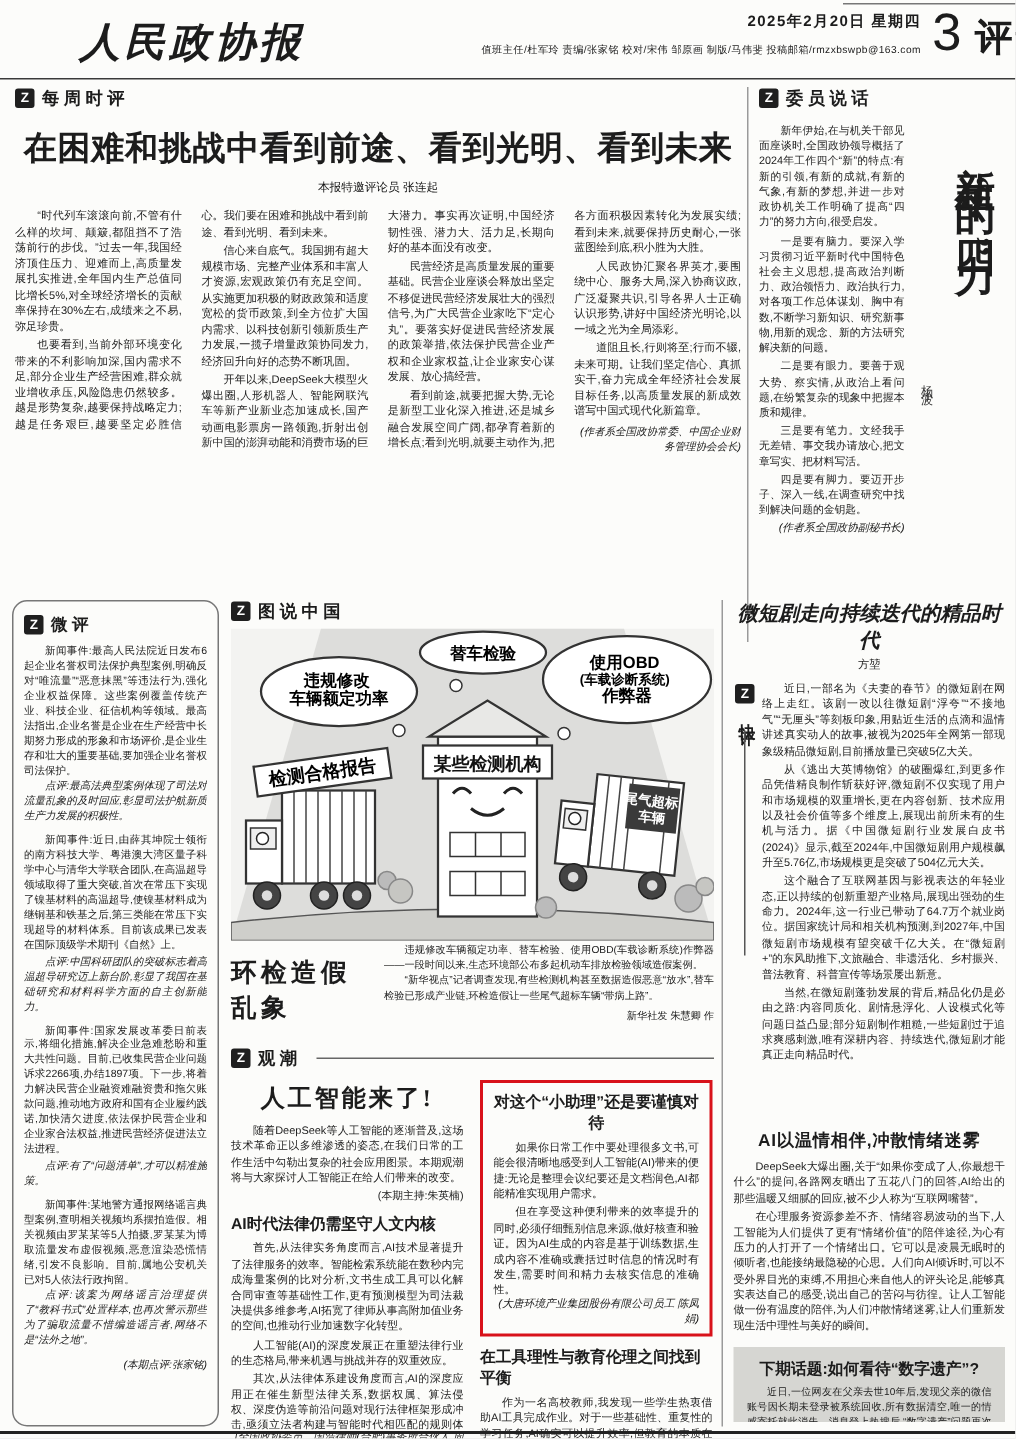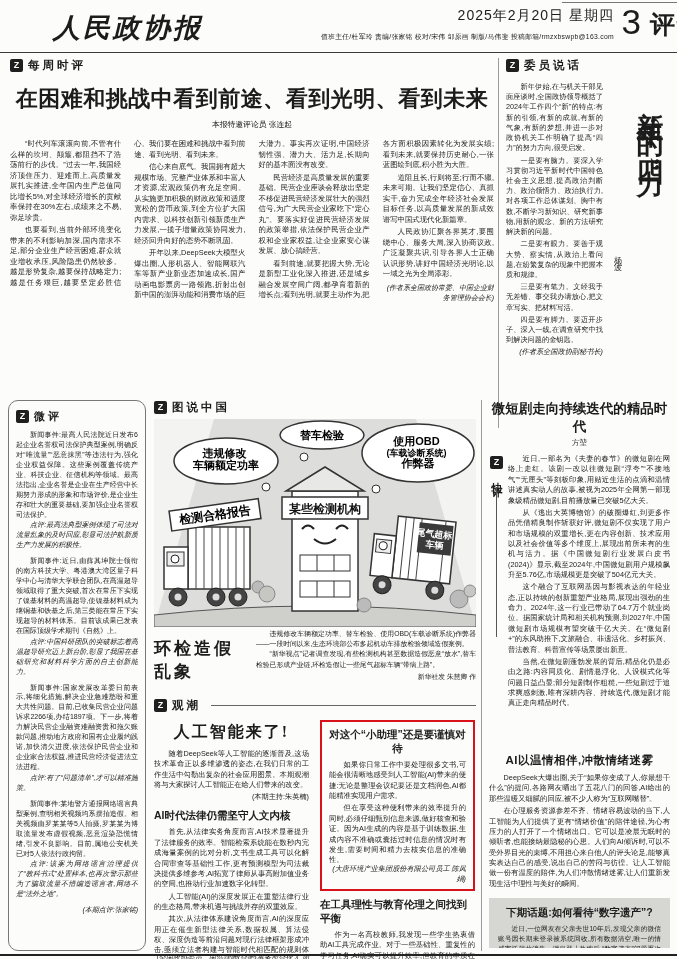--- a/index.html
+++ b/index.html
@@ -5,21 +5,21 @@
   * { margin:0; padding:0; box-sizing:border-box; }
   html,body { background:#e8e8e6; }
   #page { position:relative; width:677px; height:959px; background:#fcfcfa;
           overflow:hidden; font-family:"Liberation Sans",sans-serif; color:#1c1c1c; }
 
   
   .hdr { position:absolute; left:12px; top:4px; width:653px; height:44px;margin-left:41px; }
   .masthead { position:absolute; left:0; top:6px; font-family:"Liberation Serif",serif;
               font-style:italic; font-weight:900; font-size:27px; letter-spacing:3px; }
   .hdr-right { position:absolute; right:92px; top:3px; text-align:right; }
-  .hdr-date { font-size:14px; font-weight:normal; letter-spacing:1px; }
+  .hdr-date { font-size:10px; font-weight:bold; letter-spacing:1px; }
   .hdr-staff { font-size:6.8px; color:#222; margin-top:7px; letter-spacing:.3px; }
   .pageno { position:absolute; right:2px; top:0; display:flex; align-items:flex-start; }
   .pageno .num { font-size:35px; font-weight:400; line-height:1; }
   .pageno .sec { font-size:25px; font-weight:900; margin-left:9px; margin-top:4px; letter-spacing:2px; }
   .hdr-corner { position:absolute; right:-6px; top:-2px; width:150px; height:46px;
                 border-top:1px solid #777; border-right:1px solid #777; border-top-right-radius:16px; }
   .hdr-line { position:absolute; left:0; top:52px; width:677px; border-top:1.5px solid #3a3a3a; }
 
   
   .krow { display:flex; align-items:center; gap:5px; }
@@ -67,21 +67,21 @@
                width:94px; letter-spacing:3px; margin-top:8px; }
   .cap-text { flex:1; }
   .cap-text p { font-size:6.8px; line-height:1.5; text-align:justify; text-indent:2em; }
   .credit { font-size:6.8px; text-align:right; margin-top:2px; }
 
   .vdiv2 { position:absolute; left:481px; top:400px; height:551px; border-left:1px solid #9a9a9a; }
 
   
   .rightcol { position:absolute; left:489px; top:400px; width:181px; height:551px; }
   .sd-title { font-family:"Liberation Serif",serif; font-weight:900; font-size:13.5px;
-              text-align:center; line-height:1.3; }
+              text-align:center; line-height:1.3;font-style:italic; }
   .sd-author { text-align:center; font-size:7.5px; margin:3px 0 6px; }
   .sd-wrap { position:relative; padding-left:19px; }
   .sd-vlabel { position:absolute; left:0; top:2px; width:15px; display:flex; flex-direction:column; align-items:center; }
   .sd-vlabel .vtxt { writing-mode:vertical-rl; font-weight:bold; font-size:11px; letter-spacing:4px; margin-top:4px; }
   .sd-vlabel .vline { width:0; border-left:1px solid #555; height:150px; margin-top:6px; }
   .sd-body { height:290px; overflow:hidden; }
   .ai-title { font-weight:900; font-size:11.5px; text-align:center; margin:9px 0 5px; letter-spacing:.5px; }
   .ai-body { height:118px; overflow:hidden; }
   .next-box { background:#d6d6d2; padding:8px 9px 6px; margin-top:7px; height:50px; overflow:hidden; }
   .nb-title { font-weight:900; font-size:10.5px; text-align:center; margin-bottom:4px; }
@@ -131,22 +131,22 @@
     </div>
     <div class="headline">在困难和挑战中看到前途、看到光明、看到未来</div>
     <div class="w-byline">本报特邀评论员 张连起</div>
     <div class="cols4">
       <p class="body">“时代列车滚滚向前,不管有什么样的坎坷、颠簸,都阻挡不了浩荡前行的步伐。”过去一年,我国经济顶住压力、迎难而上,高质量发展扎实推进,全年国内生产总值同比增长5%,对全球经济增长的贡献率保持在30%左右,成绩来之不易,弥足珍贵。</p>
       <p class="body">也要看到,当前外部环境变化带来的不利影响加深,国内需求不足,部分企业生产经营困难,群众就业增收承压,风险隐患仍然较多。越是形势复杂,越要保持战略定力;越是任务艰巨,越要坚定必胜信心。我们要在困难和挑战中看到前途、看到光明、看到未来。</p>
       <p class="body">信心来自底气。我国拥有超大规模市场、完整产业体系和丰富人才资源,宏观政策仍有充足空间。从实施更加积极的财政政策和适度宽松的货币政策,到全方位扩大国内需求、以科技创新引领新质生产力发展,一揽子增量政策协同发力,经济回升向好的态势不断巩固。</p>
       <p class="body">开年以来,DeepSeek大模型火爆出圈,人形机器人、智能网联汽车等新产业新业态加速成长,国产动画电影票房一路领跑,折射出创新中国的澎湃动能和消费市场的巨大潜力。事实再次证明,中国经济韧性强、潜力大、活力足,长期向好的基本面没有改变。</p>
       <p class="body">民营经济是高质量发展的重要基础。民营企业座谈会释放出坚定不移促进民营经济发展壮大的强烈信号,为广大民营企业家吃下“定心丸”。要落实好促进民营经济发展的政策举措,依法保护民营企业产权和企业家权益,让企业家安心谋发展、放心搞经营。</p>
       <p class="body">看到前途,就要把握大势,无论是新型工业化深入推进,还是城乡融合发展空间广阔,都孕育着新的增长点;看到光明,就要主动作为,把各方面积极因素转化为发展实绩;看到未来,就要保持历史耐心,一张蓝图绘到底,积小胜为大胜。</p>
+      <p class="body">人民政协汇聚各界英才,要围绕中心、服务大局,深入协商议政,广泛凝聚共识,引导各界人士正确认识形势,讲好中国经济光明论,以一域之光为全局添彩。</p>
       <p class="body">道阻且长,行则将至;行而不辍,未来可期。让我们坚定信心、真抓实干,奋力完成全年经济社会发展目标任务,以高质量发展的新成效谱写中国式现代化新篇章。</p>
-      <p class="body">人民政协汇聚各界英才,要围绕中心、服务大局,深入协商议政,广泛凝聚共识,引导各界人士正确认识形势,讲好中国经济光明论,以一域之光为全局添彩。</p>
       <p class="art-footer">(作者系全国政协常委、中国企业财务管理协会会长)</p>
     </div>
   </div>
 
   <div class="vdiv1"></div>
 
   <div class="member">
     <div class="krow">
       <span class="zlogo">Z</span>
       <span class="kname">委员说话</span>

